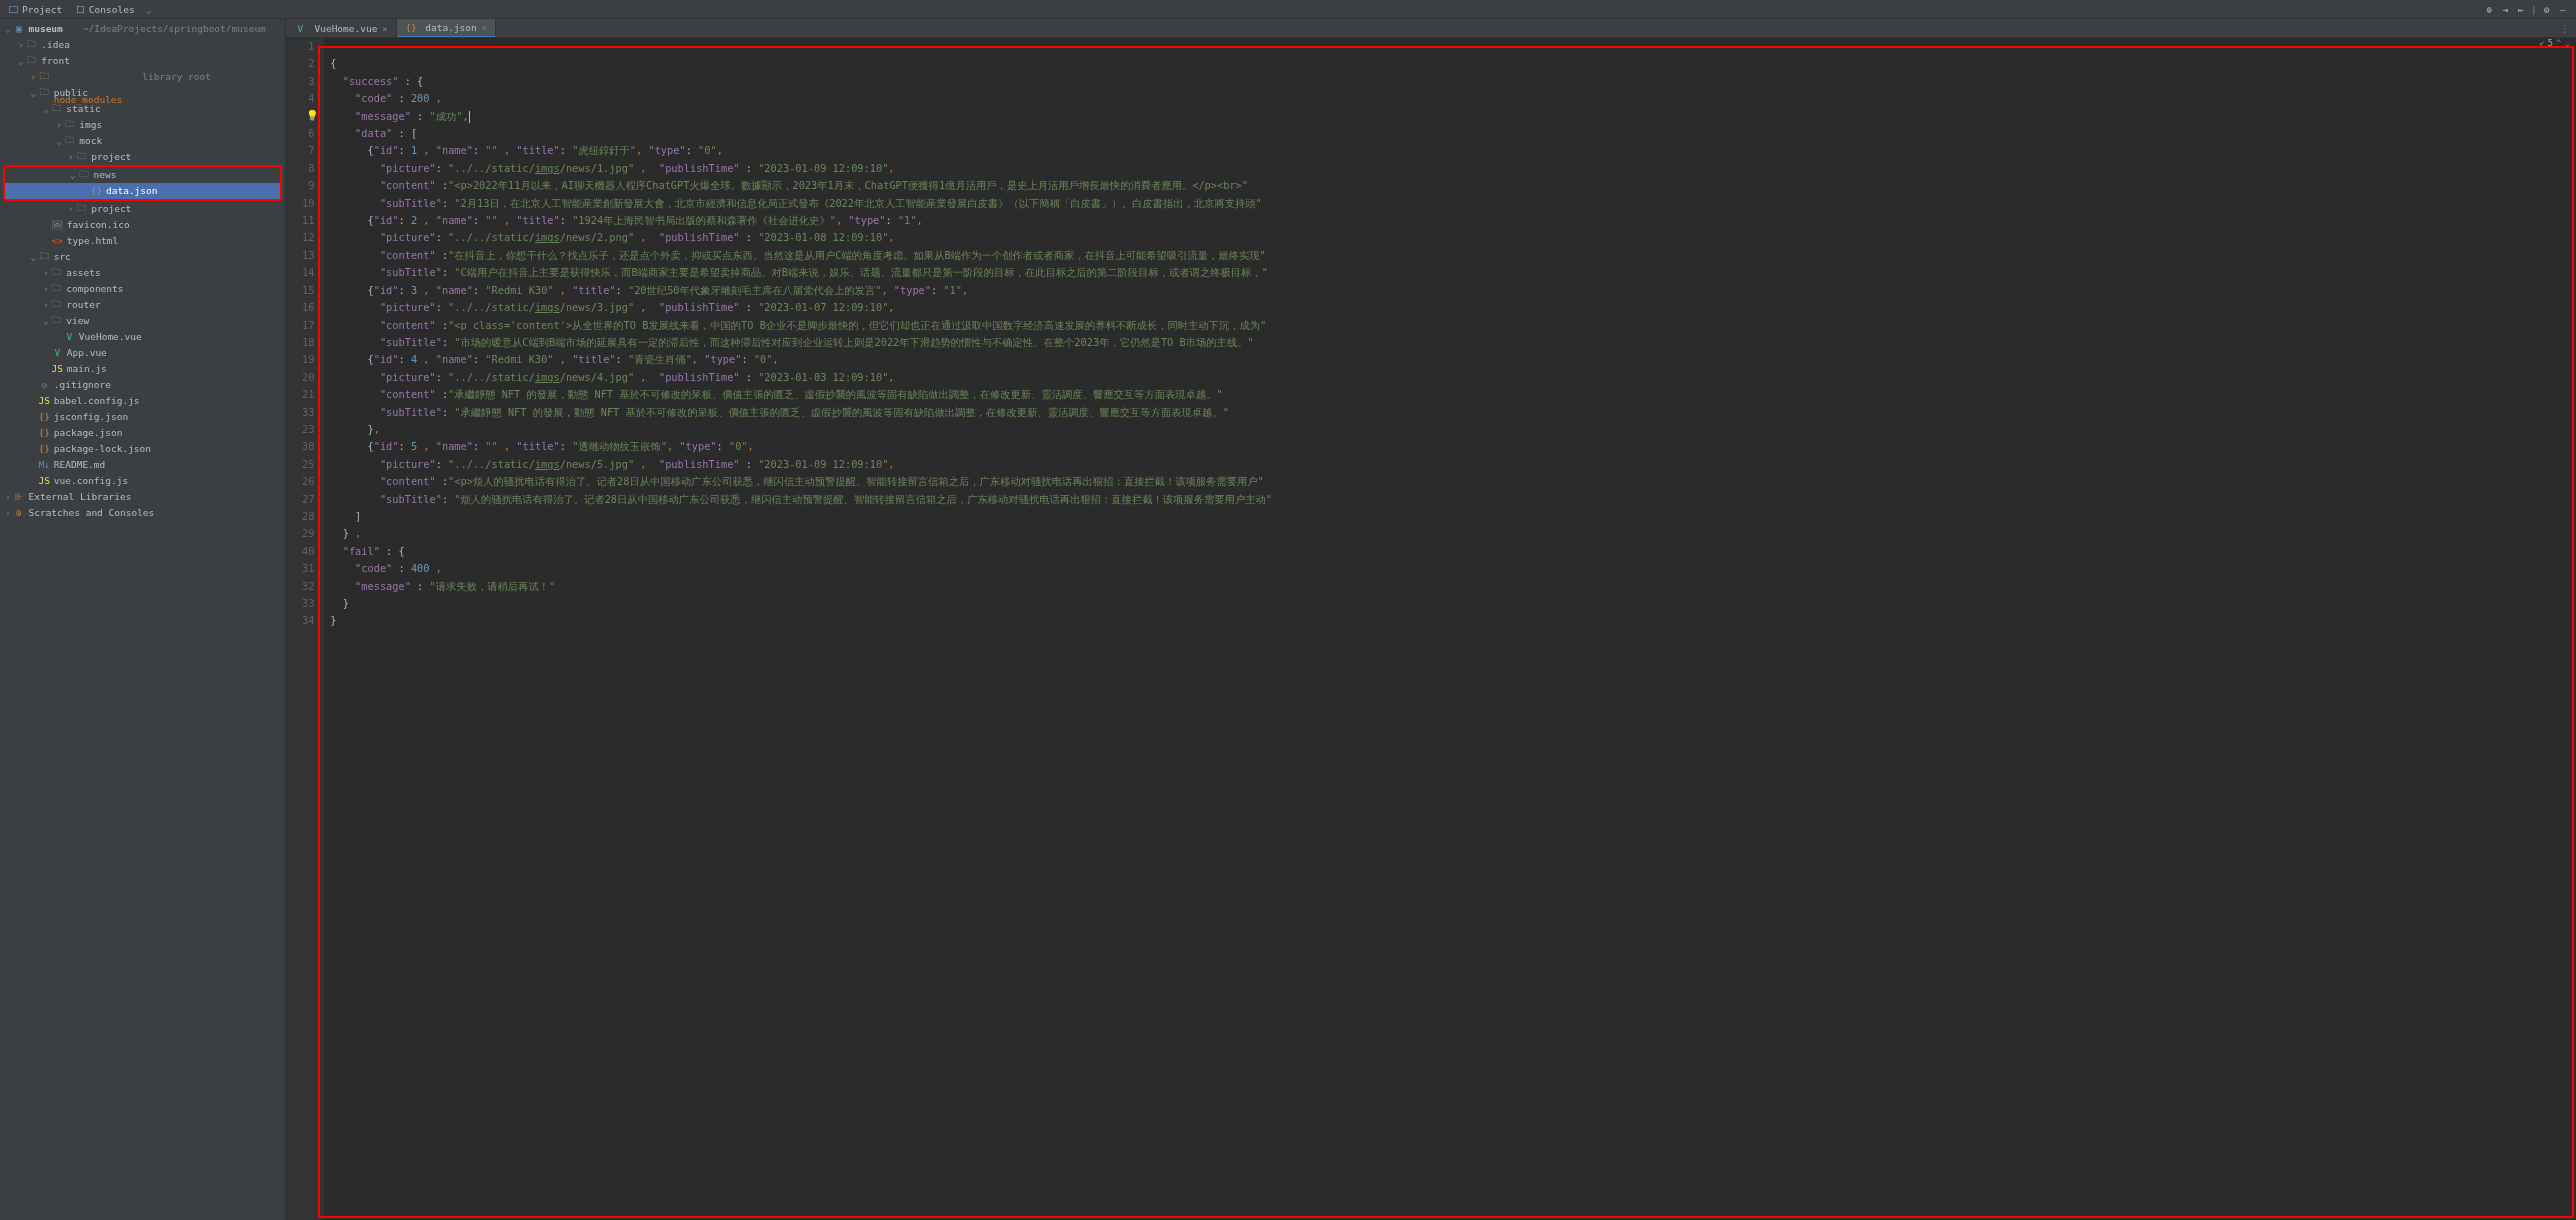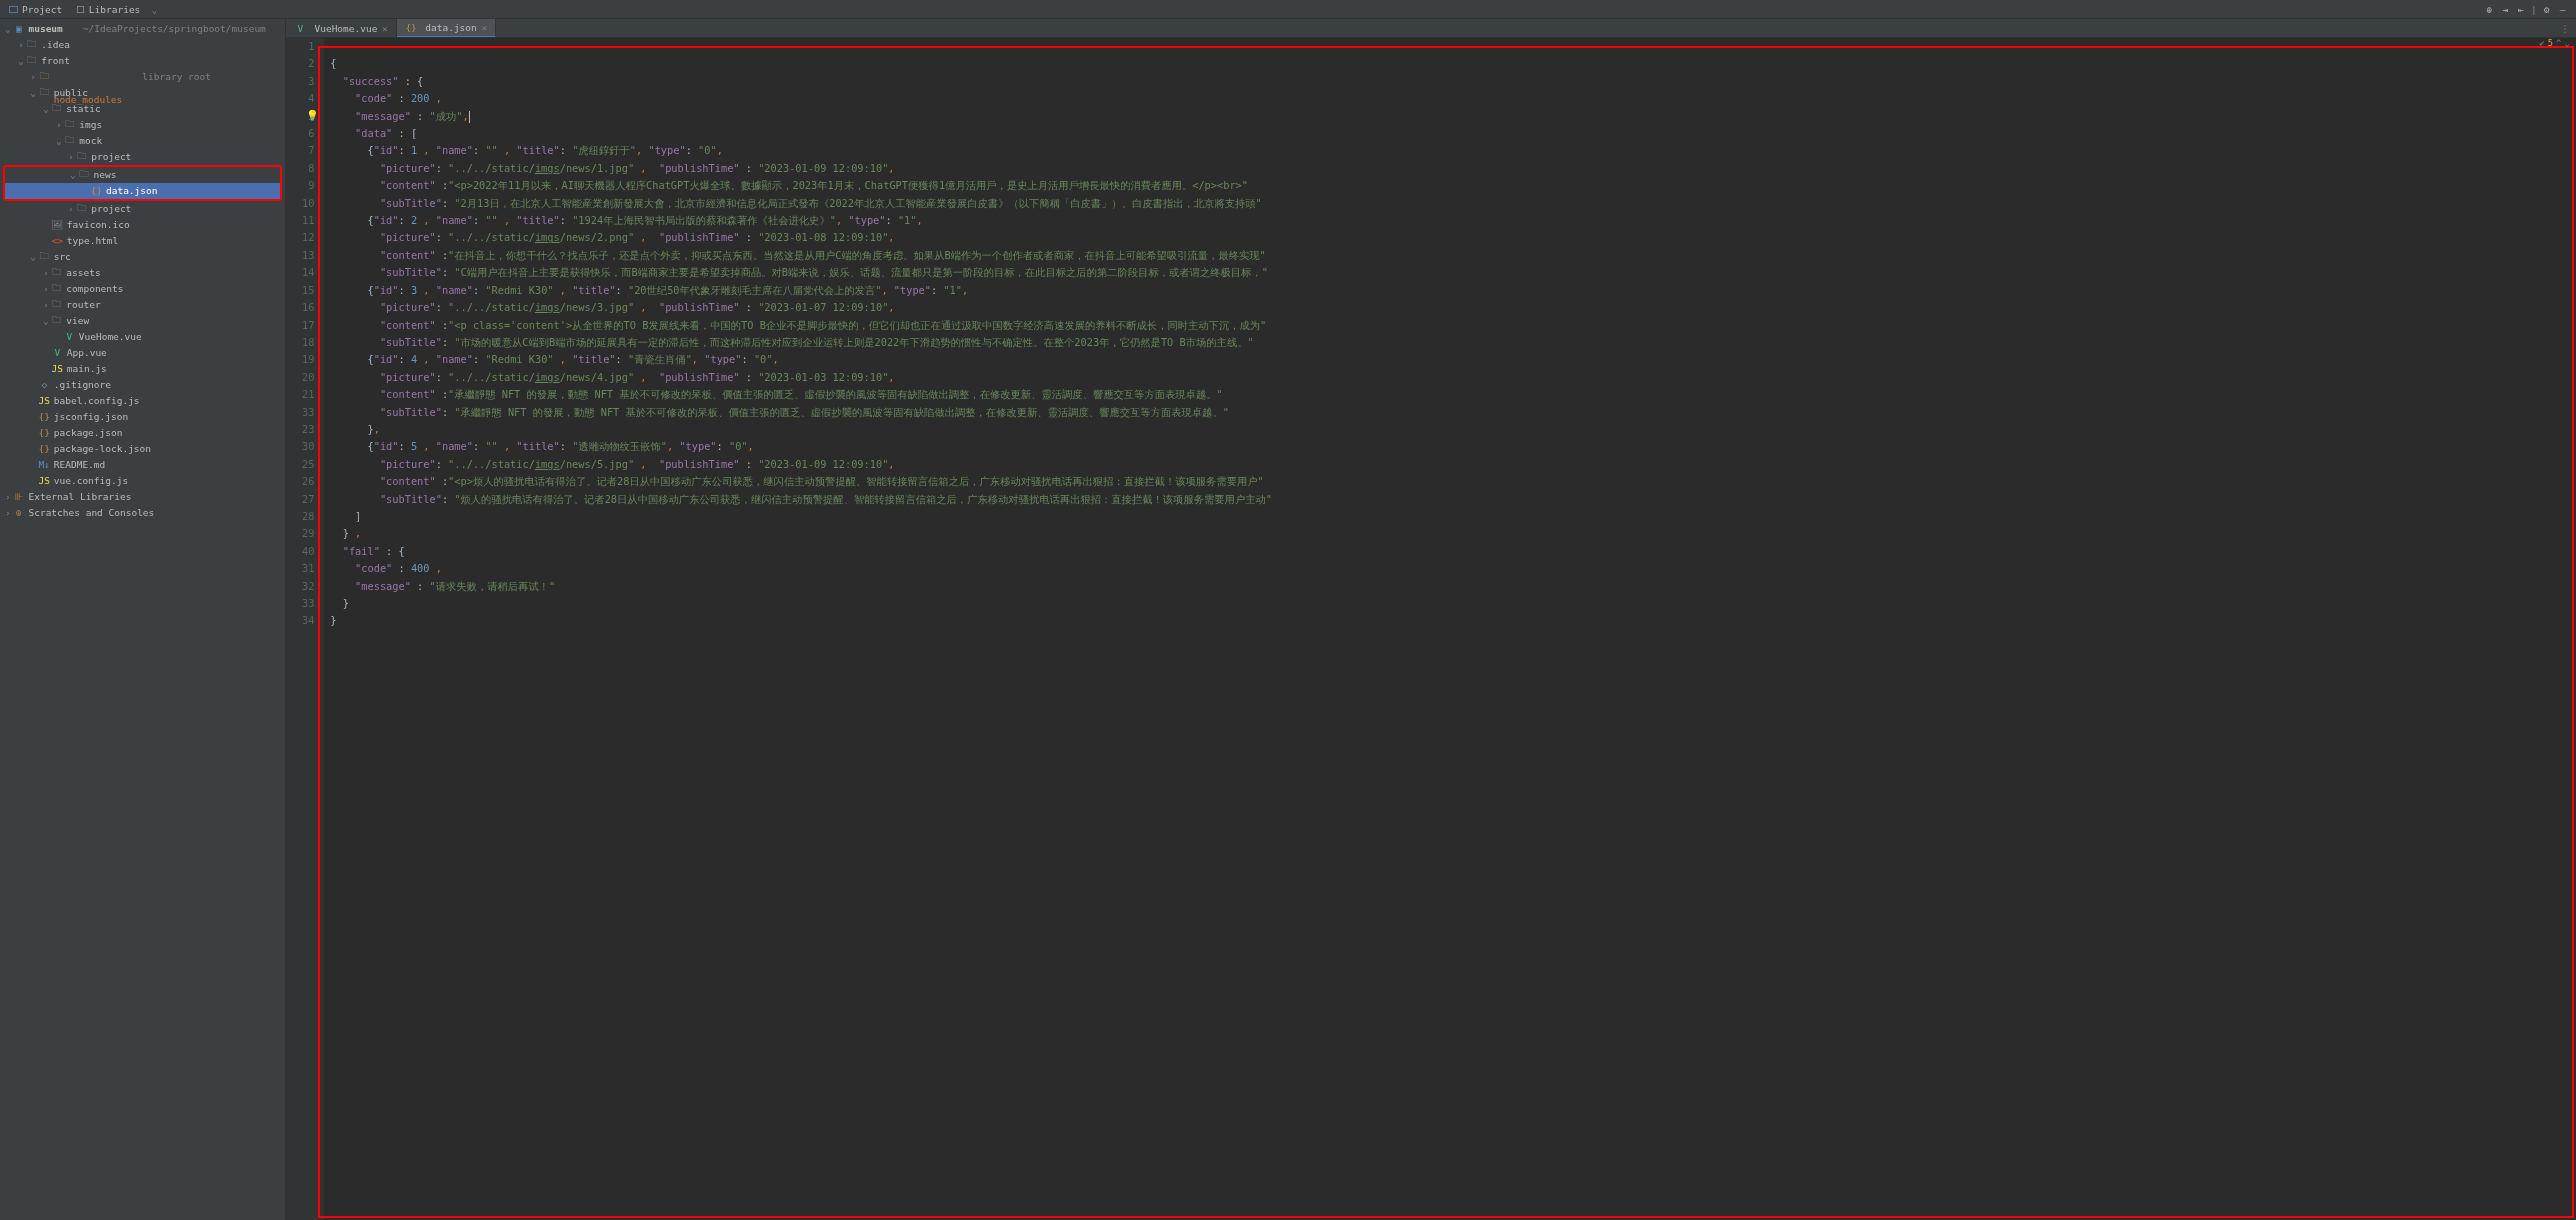--- a/index.html
+++ b/index.html
@@ -203,21 +203,21 @@
         </svg>
     </span>
     <span>Project</span>
   </div>
   <div class="toolbar-btn">
     <span class="toolbar-icon">
       <svg width="11" height="11" viewBox="0 0 14 14">
           <rect x="3" y="3" width="8" height="8" fill="none" stroke="#87939a" stroke-width="1"></rect>
         </svg>
     </span>
-    <span>Libraries</span>
+    <span>Consoles</span>
   </div>
   <span style="color:#808080;margin-left:3.2px">⌄</span>
   <div class="toolbar-right">
     <span class="toolbar-icon">⊕</span>
     <span class="toolbar-icon">⇥</span>
     <span class="toolbar-icon">⇤</span>
     <span style="color:#808080">|</span>
     <span class="toolbar-icon">⚙</span>
     <span class="toolbar-icon">—</span>
   </div>

